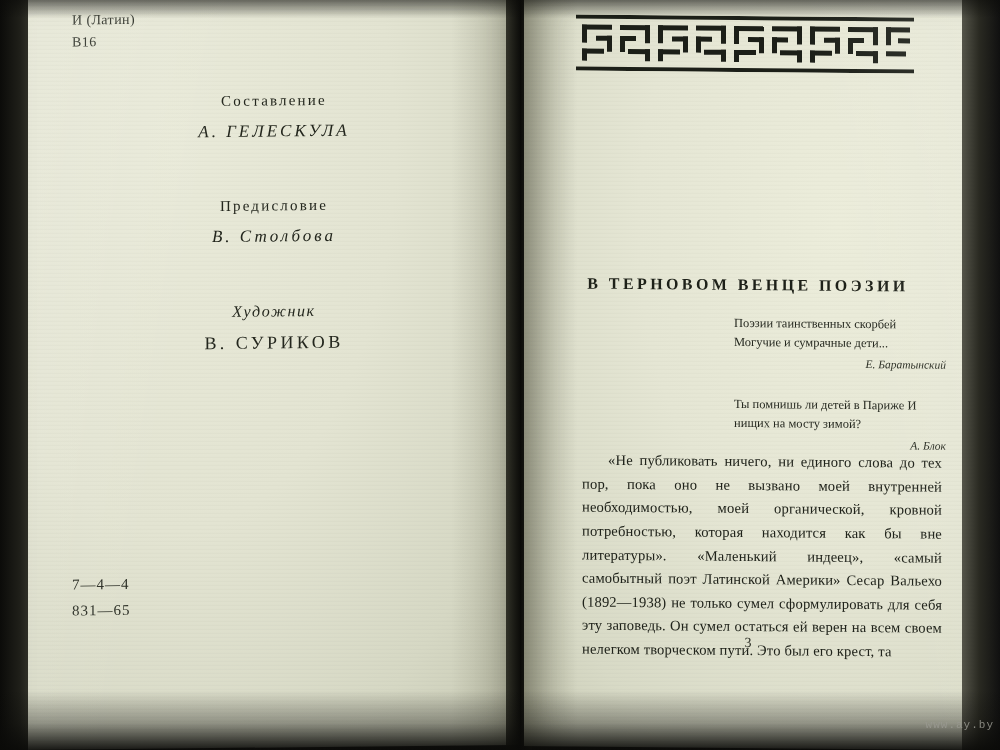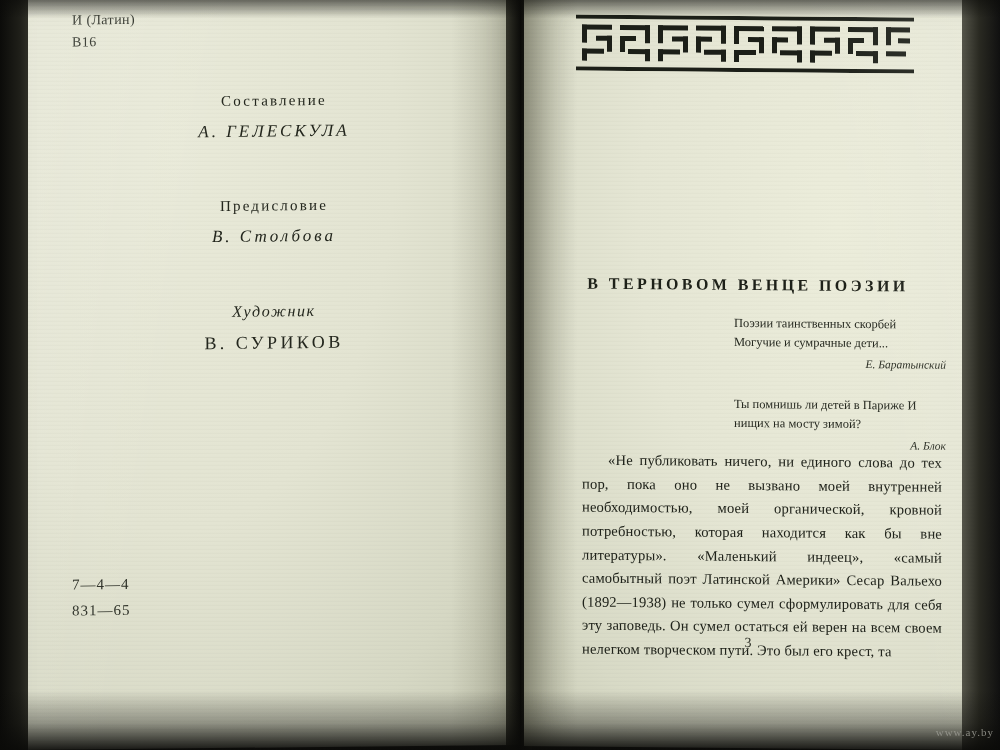--- a/index.html
+++ b/index.html
@@ -203,22 +203,22 @@
     top: 637px;
     width: 448px;
     text-align: center;
     font-size: 14px;
     color: #2a2d24;
   }
 
   .watermark {
     position: absolute;
     right: 6px;
-    bottom: 12px;
-    font-family: Liberation Serif, serif;
+    bottom: 19px;
+    font-family: Liberation Mono, monospace;
     font-size: 11px;
     color: #9a9a92;
     letter-spacing: 1px;
     opacity: 0.85;
   }
 
   .grain {
     position: absolute;
     inset: 0;
     pointer-events: none;

